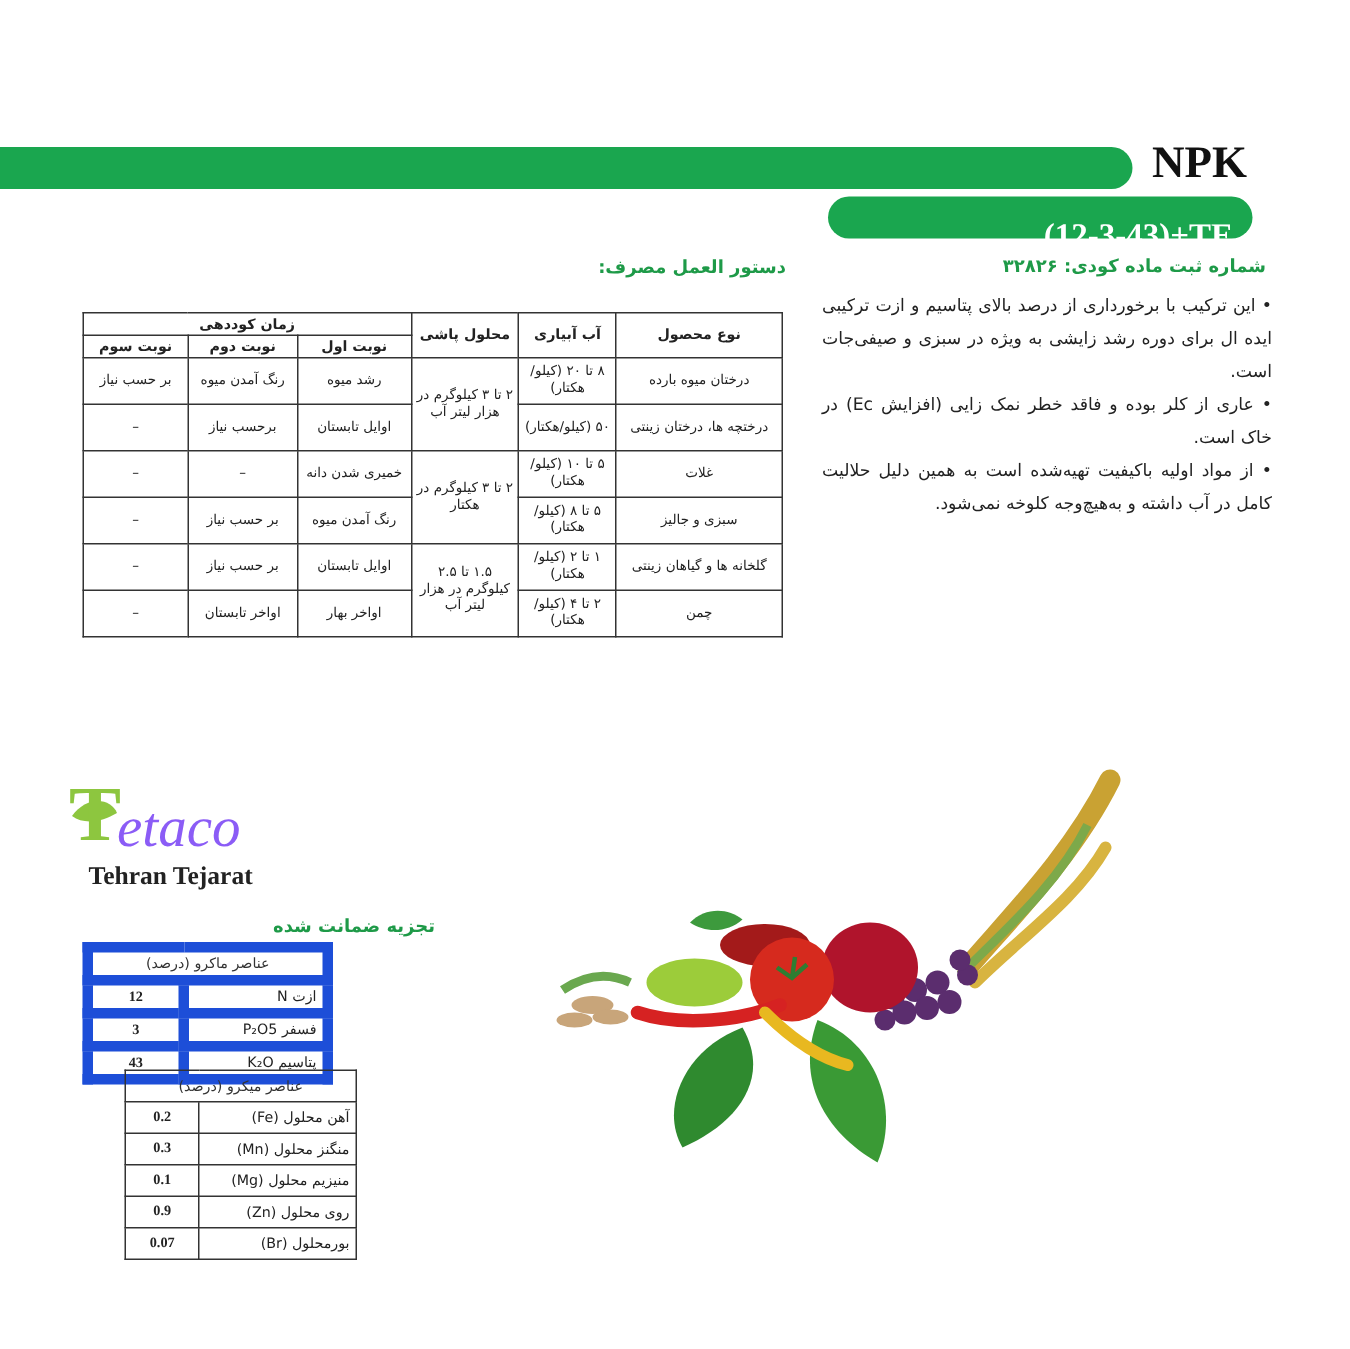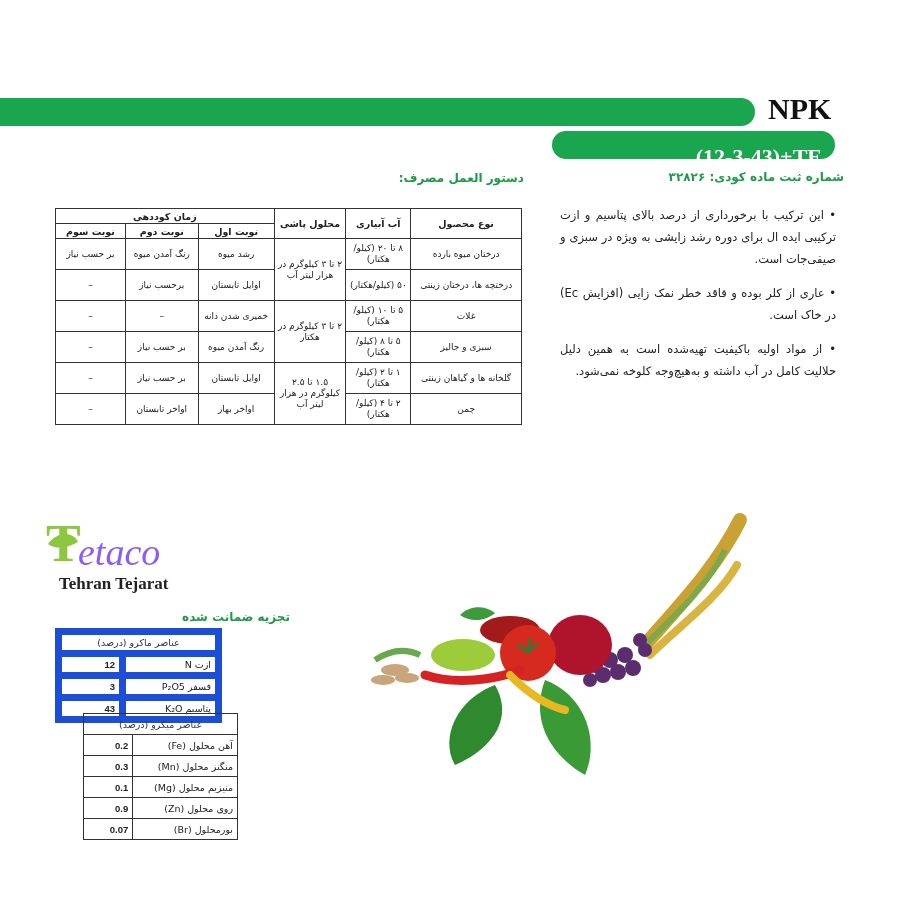--- a/index.html
+++ b/index.html
@@ -4,35 +4,35 @@
 <style>
   html,body{margin:0;padding:0;background:#fff;}
   body{width:900px;height:899px;position:relative;overflow:hidden;font-family:"DejaVu Sans",sans-serif;color:#222;}
   .abs{position:absolute;}
   .bar1{left:0;top:98px;width:755px;height:28px;background:#1aa64f;border-radius:0 14px 14px 0;}
   .bar2{left:552px;top:131px;width:283px;height:28px;background:#1aa64f;border-radius:14px;}
   .npk{left:768px;top:92px;font-family:"Liberation Serif",serif;font-weight:bold;font-size:30px;color:#111;}
   .formula{left:552px;top:131px;width:270px;height:28px;line-height:28px;text-align:right;font-family:"Liberation Serif",serif;font-weight:bold;font-size:22px;color:#fff;margin-top:12px;}
   .regno{right:56px;top:170px;direction:rtl;font-size:12px;font-weight:bold;color:#1e9a48;}
   .desc{left:548px;top:192px;width:300px;direction:rtl;text-align:justify;font-size:11.5px;line-height:22px;color:#222;}
-  .desc p{margin:12px;}
+  .desc p{margin:0;}
   .usage-title{right:376px;top:171px;direction:rtl;font-size:12px;font-weight:bold;color:#1e9a48;}
   table{border-collapse:collapse;direction:rtl;}
   .usage{left:55px;top:208px;width:467px;font-size:9px;}
   .usage td,.usage th{border:1px solid #333;text-align:center;font-weight:normal;padding:0 2px;line-height:11px;}
   .usage th{font-weight:bold;font-size:9.5px;}
   .logo-t{left:46px;top:518px;font-family:"Liberation Serif",serif;font-size:52px;font-weight:bold;color:#8dc63f;line-height:52px;}
   .logo-rest{left:78px;top:532px;font-family:"Liberation Serif",serif;font-style:italic;font-size:38px;color:#8b5cf6;line-height:40px;}
   .logo-sub{left:59px;top:574px;font-family:"Liberation Serif",serif;font-weight:bold;font-size:17px;color:#222;}
   .analysis-title{right:610px;top:610px;direction:rtl;font-size:12px;font-weight:bold;color:#1e9a48;}
   .macro{left:55px;top:628px;width:167px;font-size:9.5px;}
   .macro td{border:7px solid #1d4ed8;height:15px;padding:0 4px;}
   .micro{left:83px;top:713px;width:155px;font-size:9.5px;}
   .micro td{border:1px solid #333;height:20px;padding:0 4px;}
-  .val{font-family:Liberation Sans, sans-serif;font-weight:bold;}
+  .val{text-align:center;font-family:Liberation Serif, serif;font-weight:bold;}
   .hdr{text-align:center;color:#333;}
   .lbl{text-align:right;}
   .illus{left:345px;top:510px;width:410px;height:270px;}
 </style>
 </head>
 <body>
 
 <div class="abs bar1"></div>
 <div class="abs npk">NPK</div>
 <div class="abs bar2"></div>

